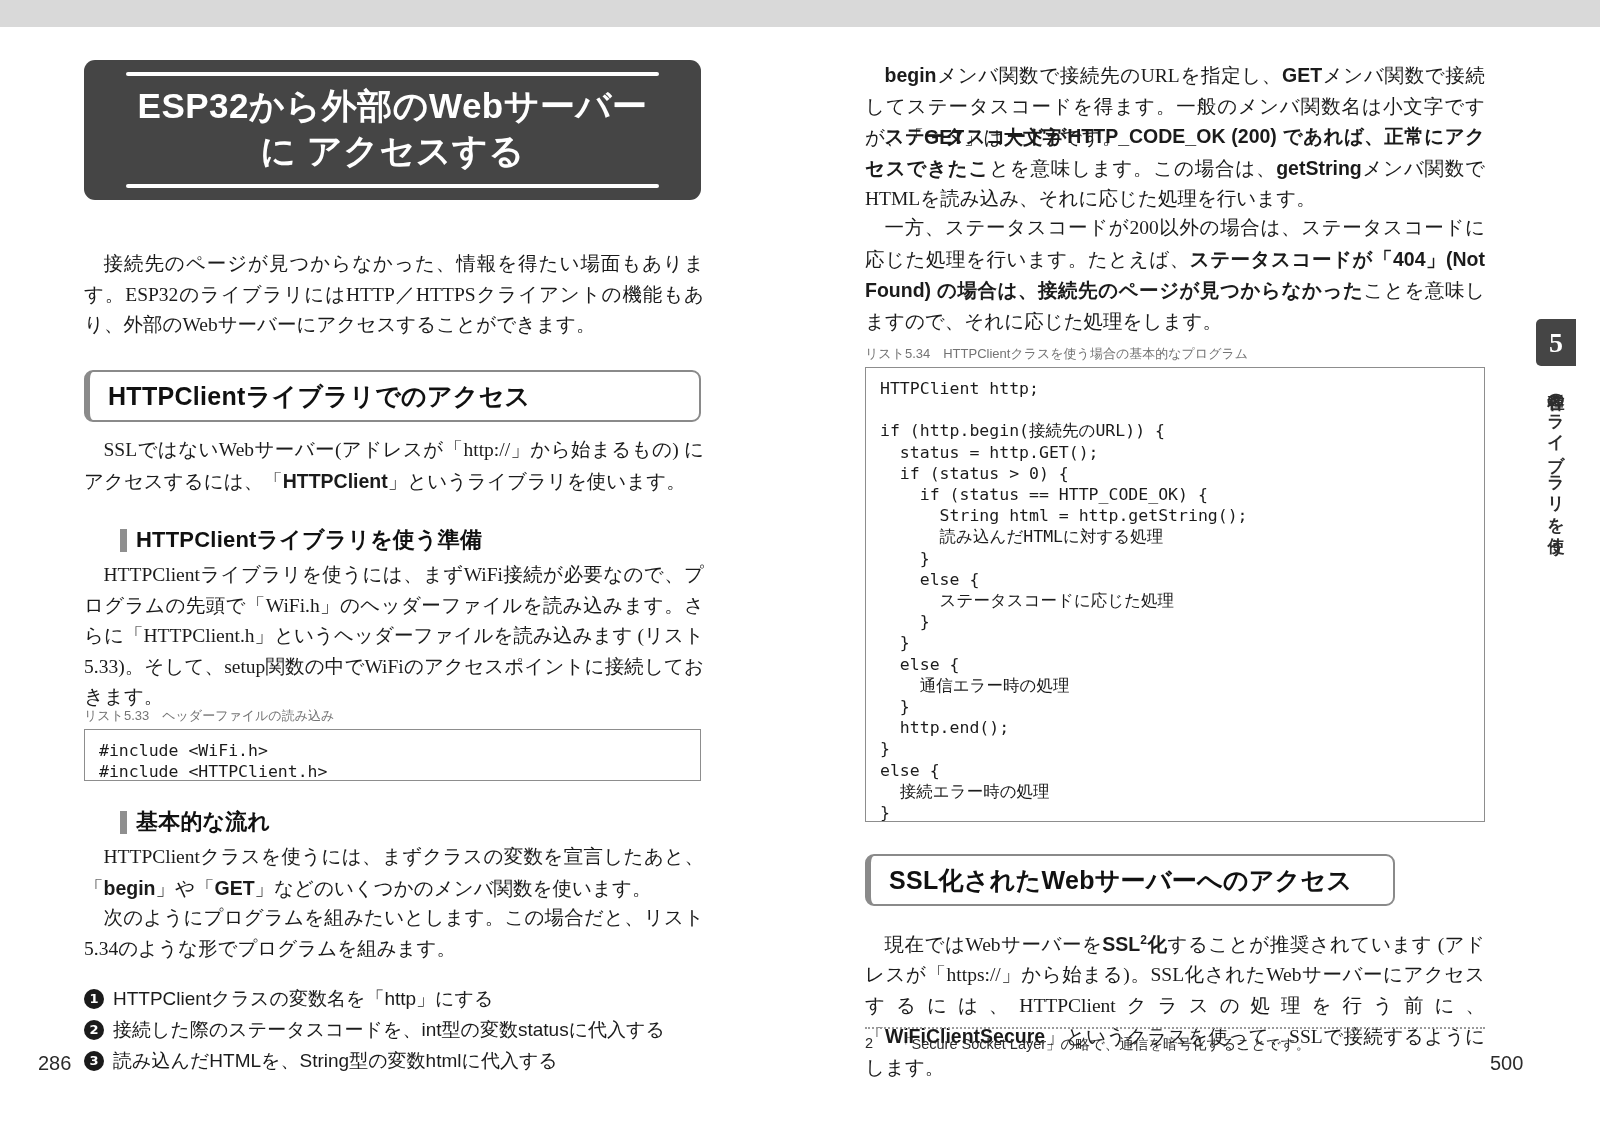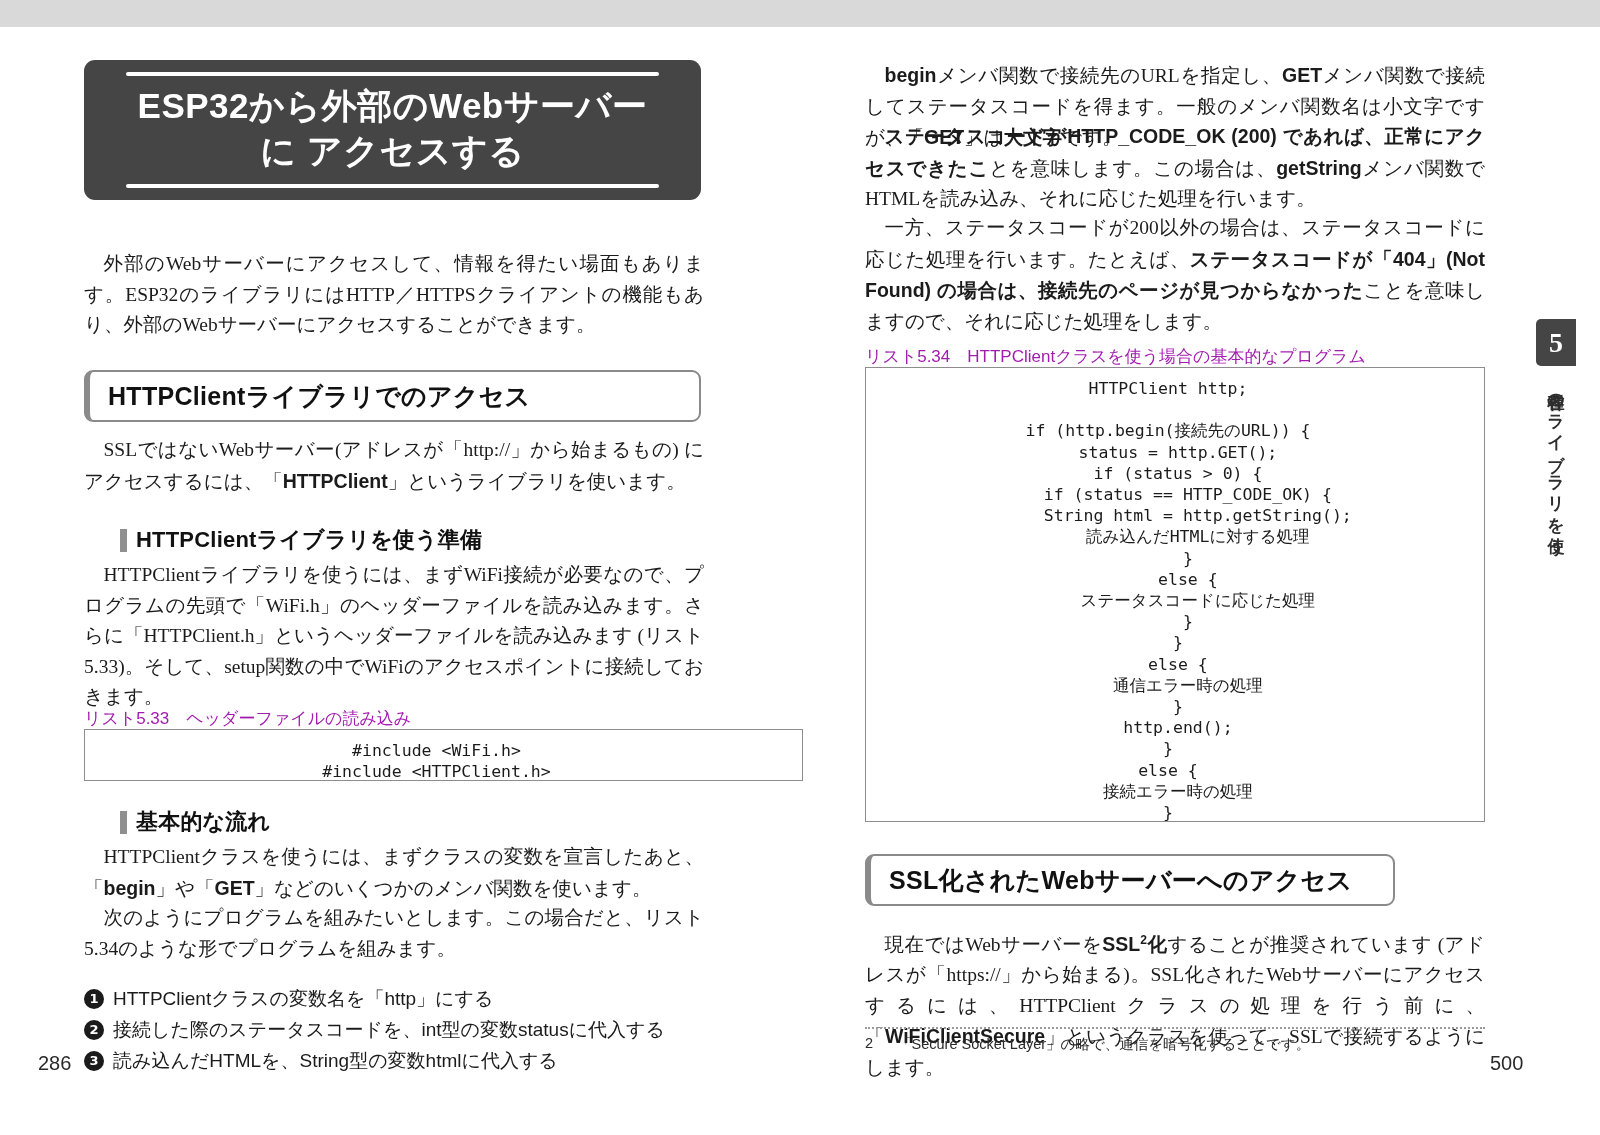--- a/index.html
+++ b/index.html
@@ -126,37 +126,36 @@
     color: #1b1b1b;
     text-align: justify;
   }
   .para b { font-family: "Liberation Sans", "DejaVu Sans", sans-serif; font-weight: bold; }
   .indent { text-indent: 1em; }
 
   
   .code-cap {
     position: absolute;
     font-family: "Liberation Sans", "DejaVu Sans", sans-serif;
-    font-size: 17px;
-    color: #a21caf;
+    font-size: 13px;
+    color: #737373;
     white-space: pre;
   }
   .code-box {
     position: absolute;
     box-sizing: border-box;
     border: 1px solid #8d8d8d;
     background: #ffffff;
     padding: 10px 28px 10px 14px;
     font-family: "DejaVu Sans Mono", "Liberation Mono", monospace;
     font-size: 16.5px;
     line-height: 21.2px;
     color: #1b1b1b;
     white-space: pre;
     overflow: hidden;
-    text-align: center;
   }
 
   
   .num-list {
     position: absolute;
     width: 620px;
     font-family: "Liberation Sans", "DejaVu Sans", sans-serif;
     font-size: 19px;
     line-height: 29px;
     color: #1b1b1b;
@@ -251,37 +250,37 @@
 
     <div class="banner">
       <div class="banner-rule"></div>
       <div class="banner-title">
           <span>ESP32から外部のWebサーバーに
 アクセスする</span>
         </div>
       <div class="banner-rule"></div>
     </div>
 
-    <div class="para indent" style="left:84px; top:222px;">外部のWebサーバーにアクセスして、情報を得たい場面もあります。ESP32のライブラリにはHTTP／HTTPSクライアントの機能もあり、外部のWebサーバーにアクセスすることができます。</div>
+    <div class="para indent" style="left:84px; top:222px;">接続先のページが見つからなかった、情報を得たい場面もあります。ESP32のライブラリにはHTTP／HTTPSクライアントの機能もあり、外部のWebサーバーにアクセスすることができます。</div>
 
     <div class="sec-head" style="left:84px; top:343px; width:617px;">
       <span>HTTPClientライブラリでのアクセス</span>
     </div>
 
     <div class="para indent" style="left:84px; top:408px;">SSLではないWebサーバー(アドレスが「http://」から始まるもの) にアクセスするには、「<b>HTTPClient</b>」というライブラリを使います。</div>
 
     <div class="sub-head" style="left:84px; top:498px;">
       <span class="sub-bar"></span>
       <span>HTTPClientライブラリを使う準備</span>
     </div>
 
     <div class="para indent" style="left:84px; top:533px;">HTTPClientライブラリを使うには、まずWiFi接続が必要なので、プログラムの先頭で「WiFi.h」のヘッダーファイルを読み込みます。さらに「HTTPClient.h」というヘッダーファイルを読み込みます (リスト5.33)。そして、setup関数の中でWiFiのアクセスポイントに接続しておきます。</div>
 
     <div class="code-cap" style="left:84px; top:680px;">リスト5.33　ヘッダーファイルの読み込み</div>
-    <div class="code-box" style="left:84px; top:702px; width:719px; height:52px;">#include &lt;WiFi.h&gt;
+    <div class="code-box" style="left:84px; top:702px; width:617px; height:52px;">#include &lt;WiFi.h&gt;
 #include &lt;HTTPClient.h&gt;</div>
 
     <div class="sub-head" style="left:84px; top:780px;text-align:center;">
       <span class="sub-bar"></span>
       <span>基本的な流れ</span>
     </div>
 
     <div class="para indent" style="left:84px; top:815px;">HTTPClientクラスを使うには、まずクラスの変数を宣言したあと、「<b>begin</b>」や「<b>GET</b>」などのいくつかのメンバ関数を使います。</div>
 
     <div class="para indent" style="left:84px; top:876px;">次のようにプログラムを組みたいとします。この場合だと、リスト5.34のような形でプログラムを組みます。</div>

